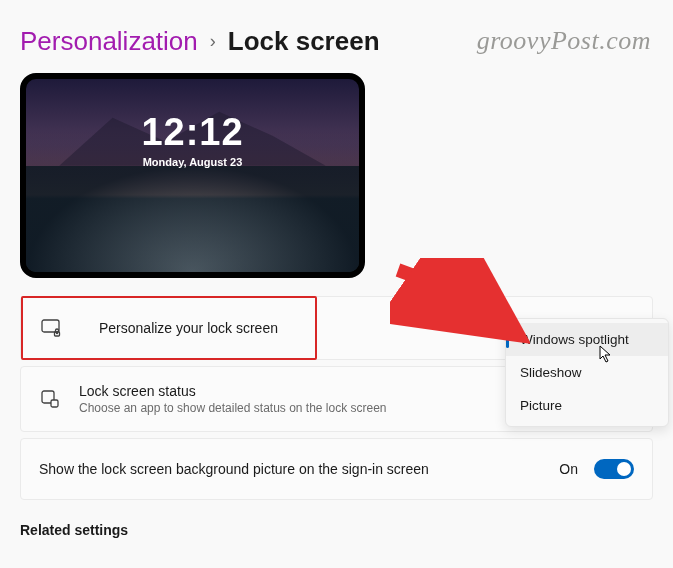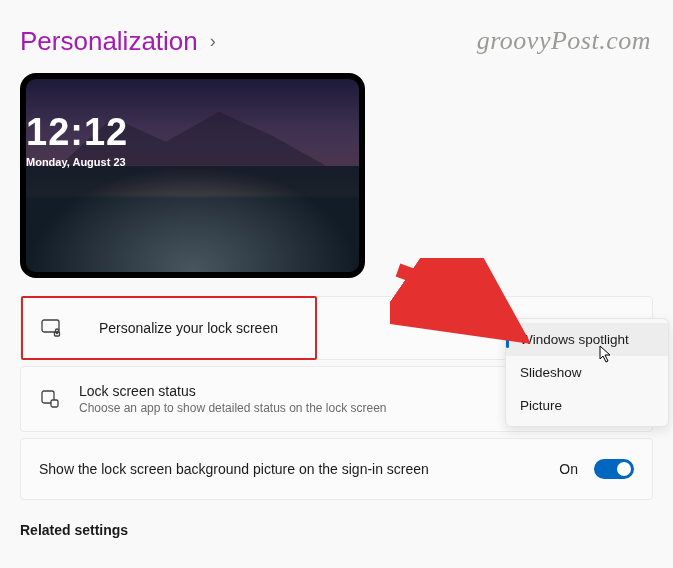--- a/index.html
+++ b/index.html
@@ -78,21 +78,21 @@
       left: 0;
       right: 0;
       height: 55%;
       background: radial-gradient(ellipse at center bottom, rgba(180,185,190,0.3) 0%, rgba(15,25,35,0.9) 70%);
     }
     .preview-time {
       position: absolute;
       top: 32px;
       left: 0;
       right: 0;
-      text-align: left;
+      text-align: center;
       color: #fff;
     }
     .preview-clock {
       font-size: 38px;
       font-weight: 600;
       letter-spacing: 1px;
     }
     .preview-date {
       font-size: 11px;
       font-weight: 600;
@@ -228,20 +228,21 @@
     }
   </style>
 </head>
 <body>
 
 <div class="watermark">groovyPost.com</div>
 
 <div class="breadcrumb">
   <span class="breadcrumb-parent">Personalization</span>
   <span class="breadcrumb-sep">›</span>
+  <span class="breadcrumb-current">Lock screen</span>
 </div>
 
 <div class="preview">
   <div class="preview-mountains"></div>
   <div class="preview-trees"></div>
   <div class="preview-time">
     <div class="preview-clock">12:12</div>
     <div class="preview-date">Monday, August 23</div>
   </div>
 </div>

